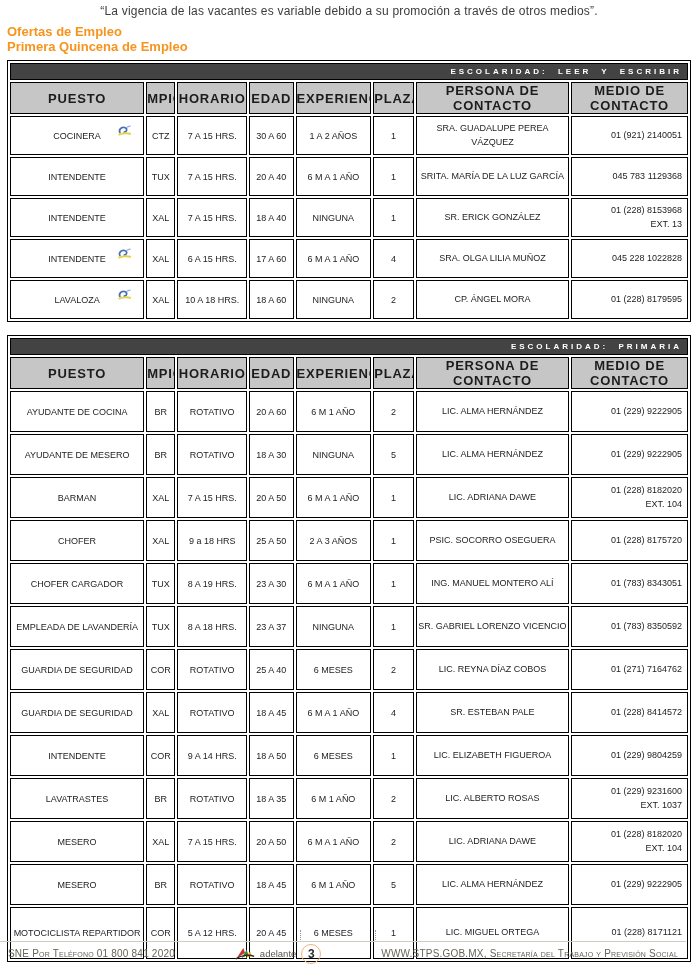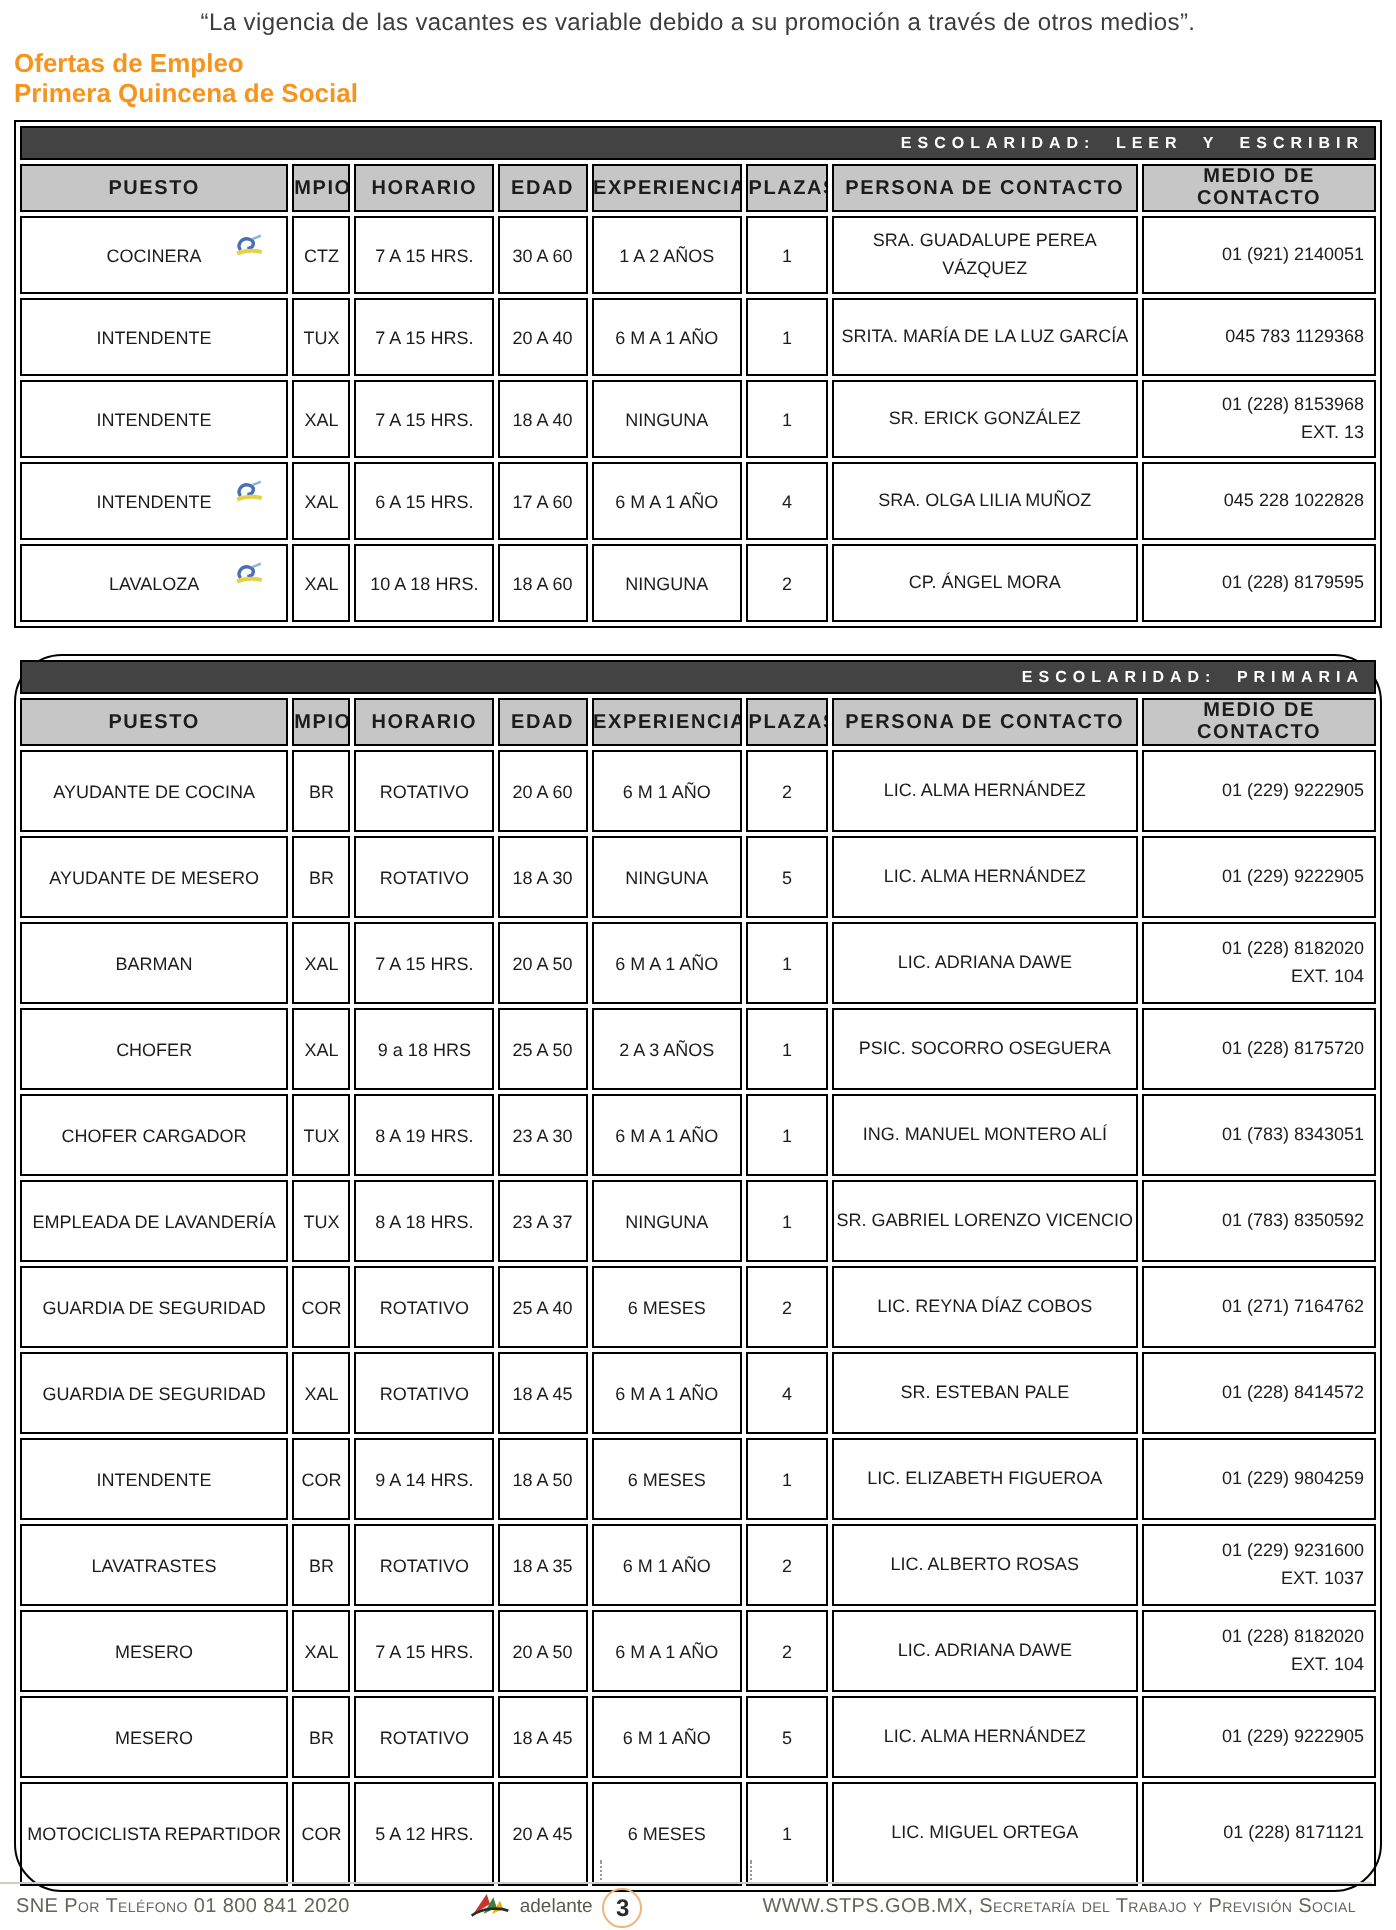--- a/index.html
+++ b/index.html
@@ -30,21 +30,21 @@
   }
   table.jobs-table {
     width:684px;
     margin:0 auto;
     border-collapse:separate;
     border-spacing:2px;
     border:1px solid #000;
     background:#fff;
     table-layout:fixed;
   }
-  table.jobs-table.t2 { margin-top:13px;border-radius:24px; }
+  table.jobs-table.t2 { margin-top:13px; }
   td {
     border:1px solid #000;
     font-size:9px;
     color:#1c1c1c;
     text-align:center;
     vertical-align:middle;
     overflow:hidden;
   }
   tr.bar-row td {
     background:var(--bar,#434343);
@@ -53,21 +53,21 @@
     font-weight:bold;
     font-size:8px;
     letter-spacing:3px;
     word-spacing:5px;
     padding-right:5px;
     height:17px;
   }
   tr.head-row td {
     background:var(--headgray,#C6C6C6);
     font-weight:bold;
-    font-size:10px;
+    font-size:13px;
     letter-spacing:0.8px;
     height:15px;
   }
   table.t1 tr.data-row td { height:39px; }
   table.t2 tr.data-row td { height:41px; }
   table.t2 tr.data-row.tall td { height:52px; }
   td.cell-persona, td.cell-medio { white-space:pre-line; line-height:1.5; }
   td.cell-medio { text-align:right; padding-right:5px; }
   td.cell-puesto { position:relative; }
   td.cell-puesto .badge-wrap {
@@ -109,21 +109,21 @@
   .fold-mark.m1 { left:300px; }
   .fold-mark.m2 { left:375px; }
 </style>
 </head>
 <body>
 
 <div class="quote">“La vigencia de las vacantes es variable debido a su promoción a través de otros medios”.</div>
 
 <div class="title-row">
   <span class="title-left">Ofertas de Empleo</span>
-  <span class="title-right">Primera Quincena de Social</span>
+  <span class="title-right">Primera Quincena de Empleo</span>
 </div>
 
 <div id="tables">
     <table class="jobs-table t1">
       <colgroup>
         <col style="width: 20.2%;">
         <col style="width: 4.4%;">
         <col style="width: 10.5%;">
         <col style="width: 6.7%;">
         <col style="width: 11.4%;">

